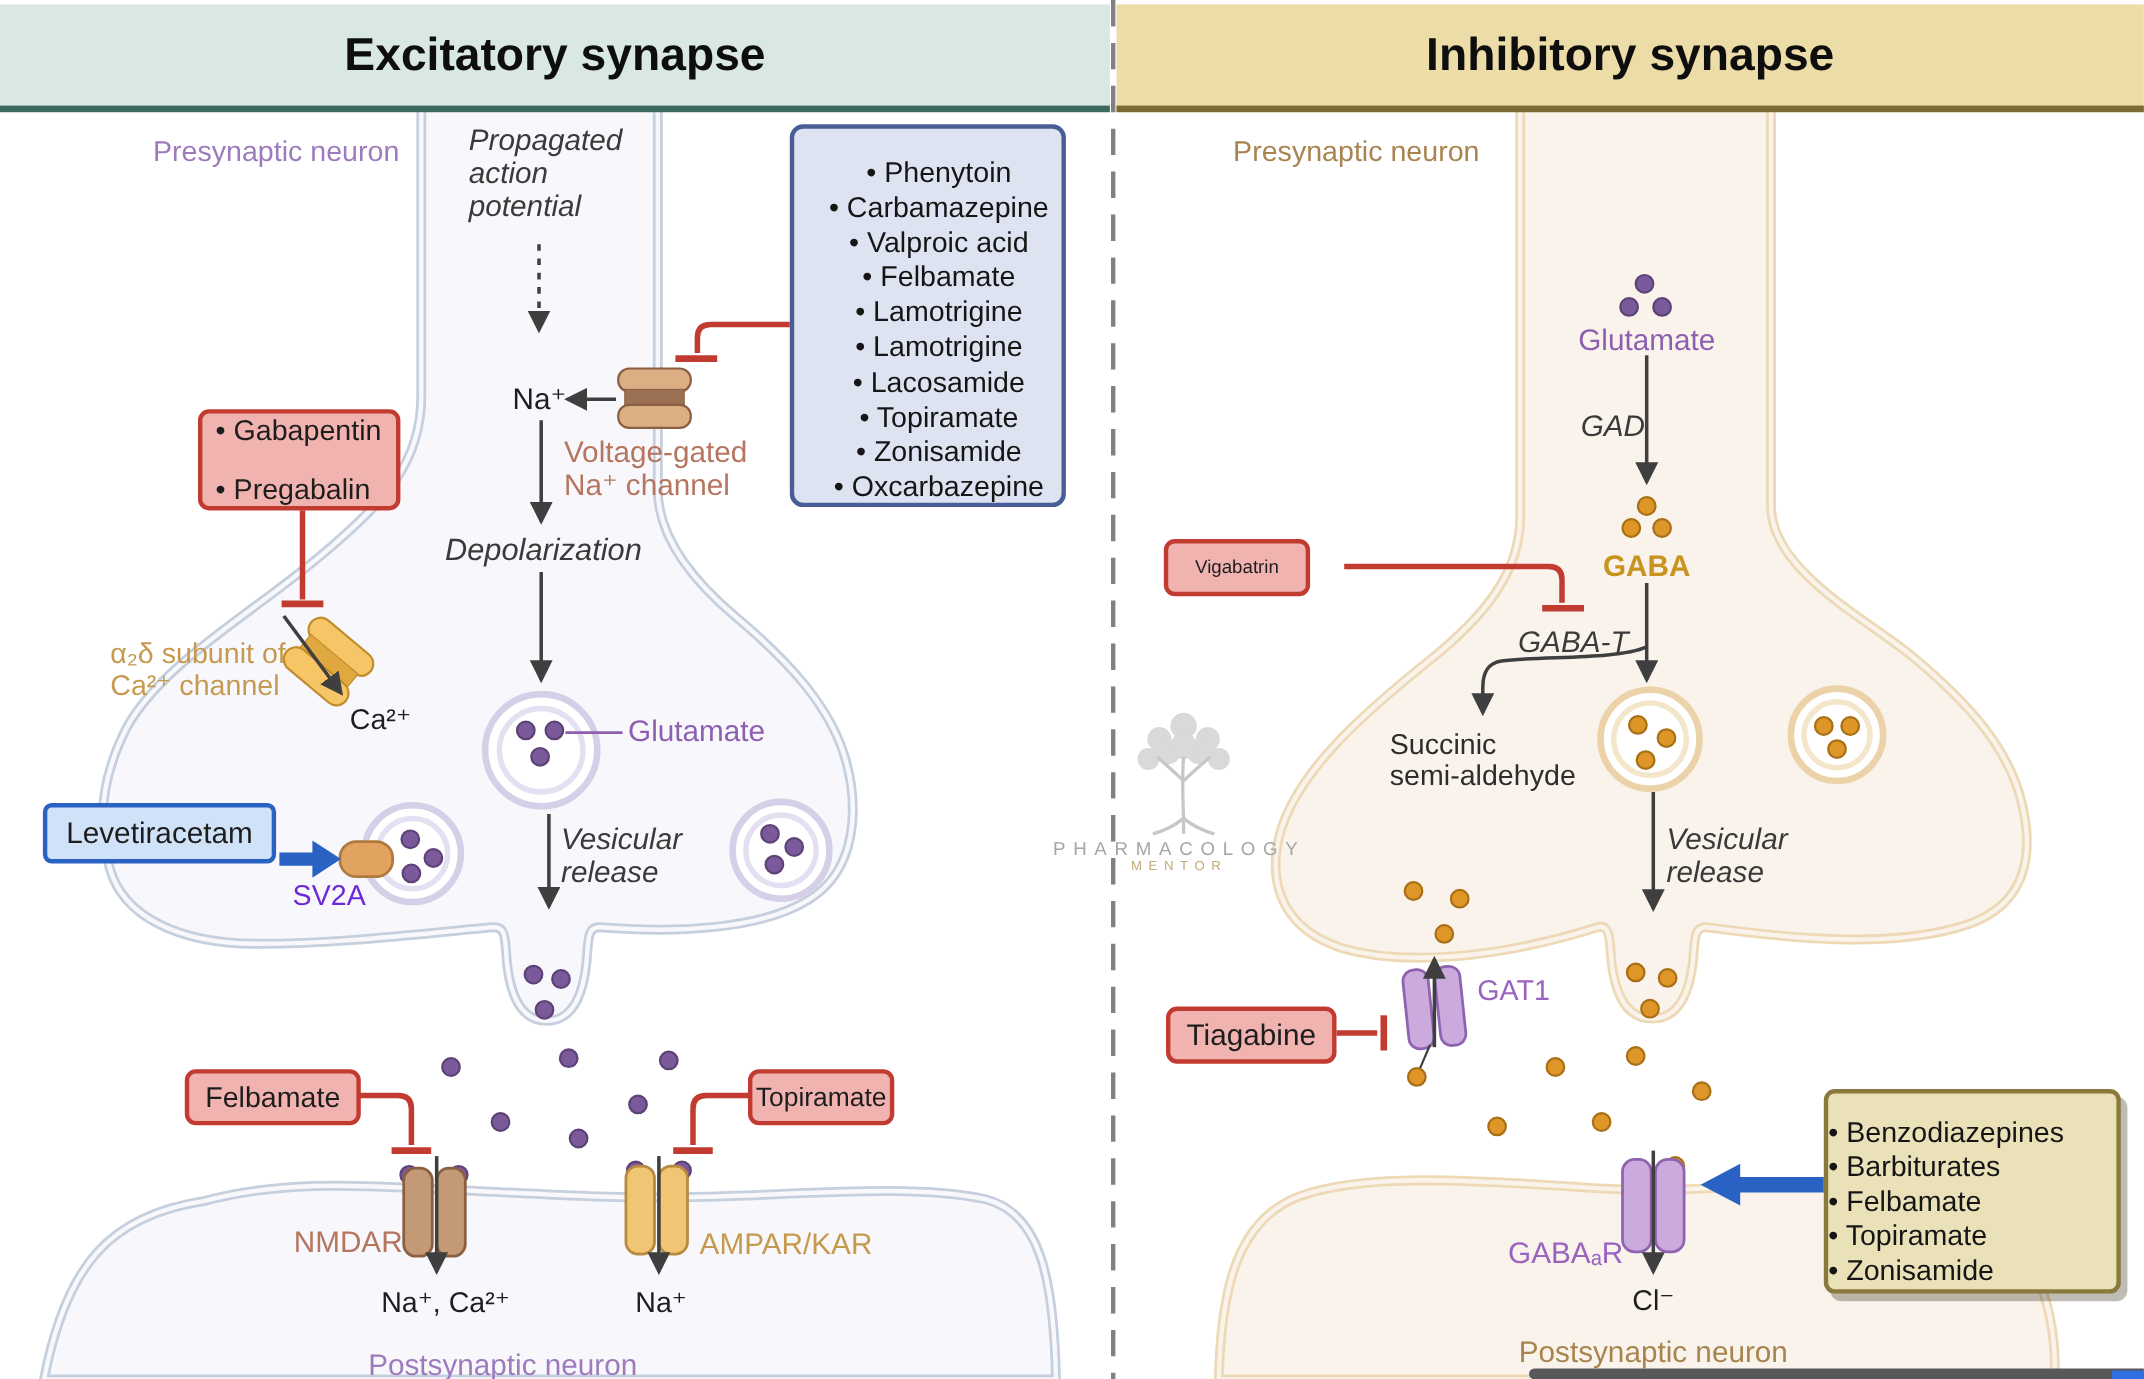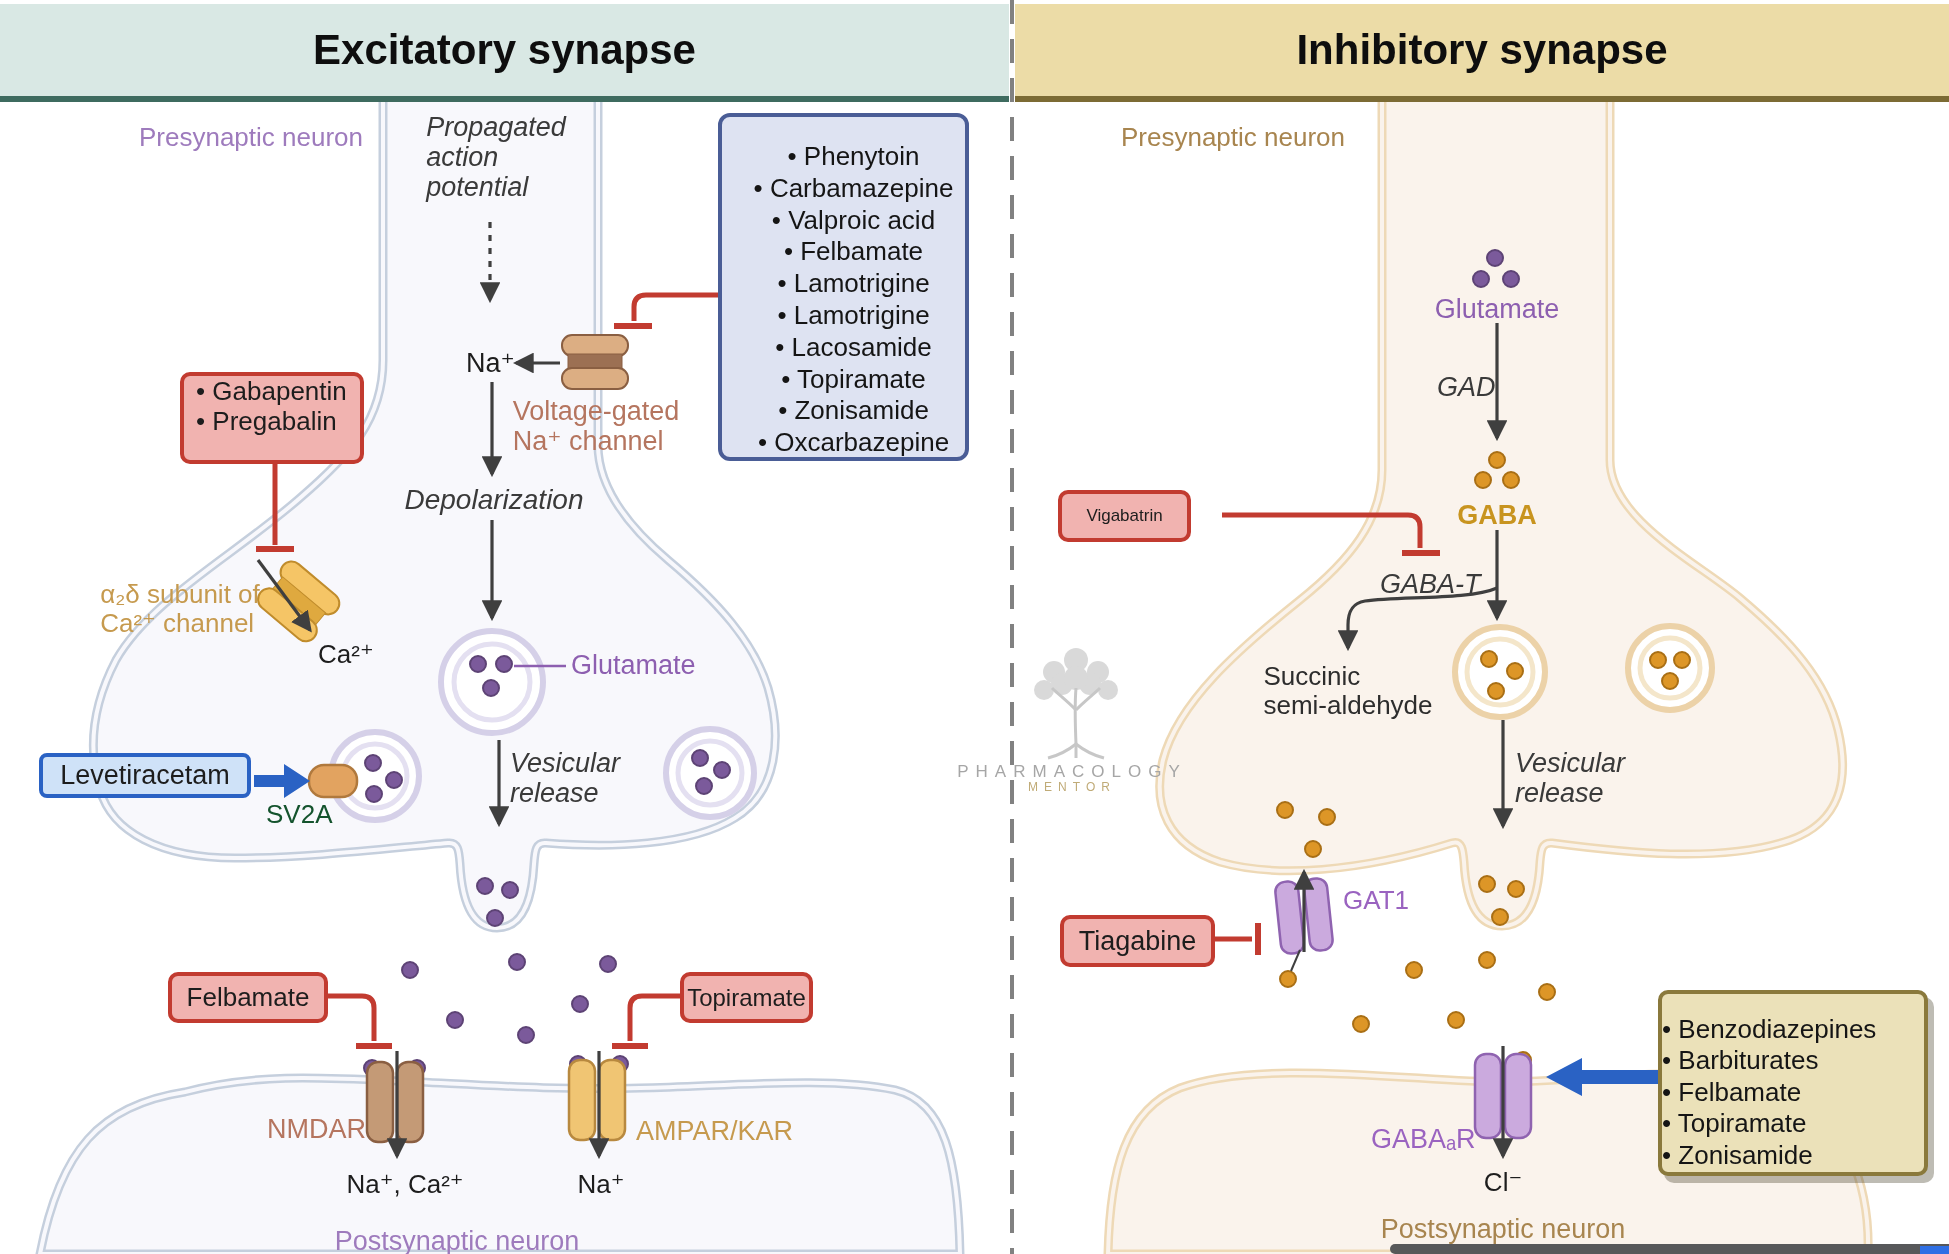--- a/index.html
+++ b/index.html
@@ -24,21 +24,21 @@
   .lbl{position:absolute;white-space:nowrap;line-height:1.12;}
   .ctr{transform:translateX(-50%);}
   .pre{white-space:pre-line;}
   .it{font-style:italic;color:#3a3a3a;}
   .hdr{position:absolute;top:4px;height:92px;display:flex;align-items:center;justify-content:center;
        font-size:42px;font-weight:bold;color:#0e0e0e;}
   .hdr-left{left:0;width:1009px;background:var(--teal-header-bg);border-bottom:6px solid var(--teal-header-border);}
   .hdr-right{left:1015px;width:934px;background:var(--tan-header-bg);border-bottom:6px solid var(--tan-header-border);}
   .redbox{position:absolute;background:var(--red-fill);border:4px solid var(--red);border-radius:10px;
           display:flex;align-items:center;justify-content:center;font-size:26px;color:#1d1d1d;}
-  .redbox.list{flex-direction:column;align-items:flex-start;justify-content:flex-start;padding-left:12px;}
+  .redbox.list{flex-direction:column;align-items:flex-start;justify-content:space-between;padding-left:12px;}
   .bluebox{position:absolute;background:var(--blue-fill);border:4px solid var(--blue);border-radius:8px;
            display:flex;align-items:center;justify-content:center;font-size:27px;color:#1d1d1d;}
   .navybox{position:absolute;background:var(--navy-fill);border:4px solid var(--navy);border-radius:12px;
            font-size:26px;color:#151515;padding:24px 0 0 20px;line-height:31.8px;text-align:center;}
   .khakibox{position:absolute;background:var(--khaki-fill);border:4px solid var(--khaki);border-radius:10px;
             font-size:26px;color:#151515;padding:20px 0 0 0;line-height:31.4px;
             box-shadow:6px 7px 0 rgba(70,62,40,0.35);}
   .bullet::before{content:"• ";}
   .wm-main{position:absolute;font-size:17px;letter-spacing:7px;color:#a6a6a6;font-weight:500;}
   .wm-sub{position:absolute;font-size:12px;letter-spacing:6px;color:#c0ab77;font-weight:500;}
@@ -280,21 +280,21 @@
 <div class="lbl" style="left:466px;top:348px;font-size:27px;color:#1d1d1d">Na⁺</div>
 <div class="lbl ctr pre" style="left:596px;top:396px;font-size:27px;color:var(--salmon)">Voltage-gated
 Na⁺ channel</div>
 <div class="lbl ctr it" style="left:494px;top:484px;font-size:28px;font-weight:500">Depolarization</div>
 <div class="lbl ctr pre" style="left:180px;top:580px;font-size:26px;color:var(--gold)">α₂δ subunit of
 Ca²⁺ channel</div>
 <div class="lbl" style="left:318px;top:640px;font-size:26px;color:#1d1d1d">Ca²⁺</div>
 <div class="lbl" style="left:571px;top:650px;font-size:27px;color:var(--purple-label)">Glutamate</div>
 <div class="lbl it pre" style="left:510px;top:748px;font-size:27px;font-weight:500">Vesicular
 release</div>
-<div class="lbl" style="left:266px;top:800px;font-size:26px;color:#14532d">SV2A</div>
+<div class="lbl" style="left:266px;top:800px;font-size:26px;color:#6d28d9">SV2A</div>
 <div class="lbl" style="left:267px;top:1114px;font-size:27px;color:var(--salmon)">NMDAR</div>
 <div class="lbl" style="left:636px;top:1116px;font-size:27px;color:var(--gold)">AMPAR/KAR</div>
 <div class="lbl ctr" style="left:405px;top:1170px;font-size:26px;color:#1d1d1d">Na⁺, Ca²⁺</div>
 <div class="lbl ctr" style="left:601px;top:1170px;font-size:26px;color:#1d1d1d">Na⁺</div>
 <div class="lbl ctr" style="left:457px;top:1226px;font-size:27px;color:var(--neuron-left)">Postsynaptic neuron</div>
 
 <div class="navybox" style="left:718px;top:113px;width:251px;height:348px;box-sizing:border-box">
   <div class="bullet">Phenytoin</div>
   <div class="bullet">Carbamazepine</div>
   <div class="bullet">Valproic acid</div>
@@ -305,21 +305,21 @@
   <div class="bullet">Topiramate</div>
   <div class="bullet">Zonisamide</div>
   <div class="bullet">Oxcarbazepine</div>
 </div>
 
 <div class="redbox list" style="left:180px;top:372px;width:184px;height:92px;box-sizing:border-box;line-height:30px">
   <div class="bullet">Gabapentin</div>
   <div class="bullet">Pregabalin</div>
 </div>
 
-<div class="bluebox" style="left:39px;top:753px;width:212px;height:45px;box-sizing:border-box">Levetiracetam</div>
+<div class="bluebox" style="left:39px;top:730px;width:212px;height:55px;box-sizing:border-box">Levetiracetam</div>
 
 <div class="redbox" style="left:168px;top:972px;width:160px;height:51px;box-sizing:border-box">Felbamate</div>
 <div class="redbox" style="left:680px;top:972px;width:133px;height:51px;box-sizing:border-box;font-size:24px">Topiramate</div>
 
 <div class="lbl ctr" style="left:1233px;top:123px;font-size:26px;color:var(--neuron-right)">Presynaptic neuron</div>
 <div class="lbl ctr" style="left:1497px;top:294px;font-size:27px;color:var(--purple-label)">Glutamate</div>
 <div class="lbl it" style="left:1437px;top:372px;font-size:27px;font-weight:500">GAD</div>
 <div class="lbl ctr" style="left:1497px;top:500px;font-size:27px;font-weight:bold;color:var(--gaba-gold)">GABA</div>
 <div class="lbl it" style="left:1380px;top:569px;font-size:27px;font-weight:500">GABA-T</div>
 <div class="lbl ctr pre" style="left:1348px;top:662px;font-size:26px;color:#2d2d2d">Succinic

